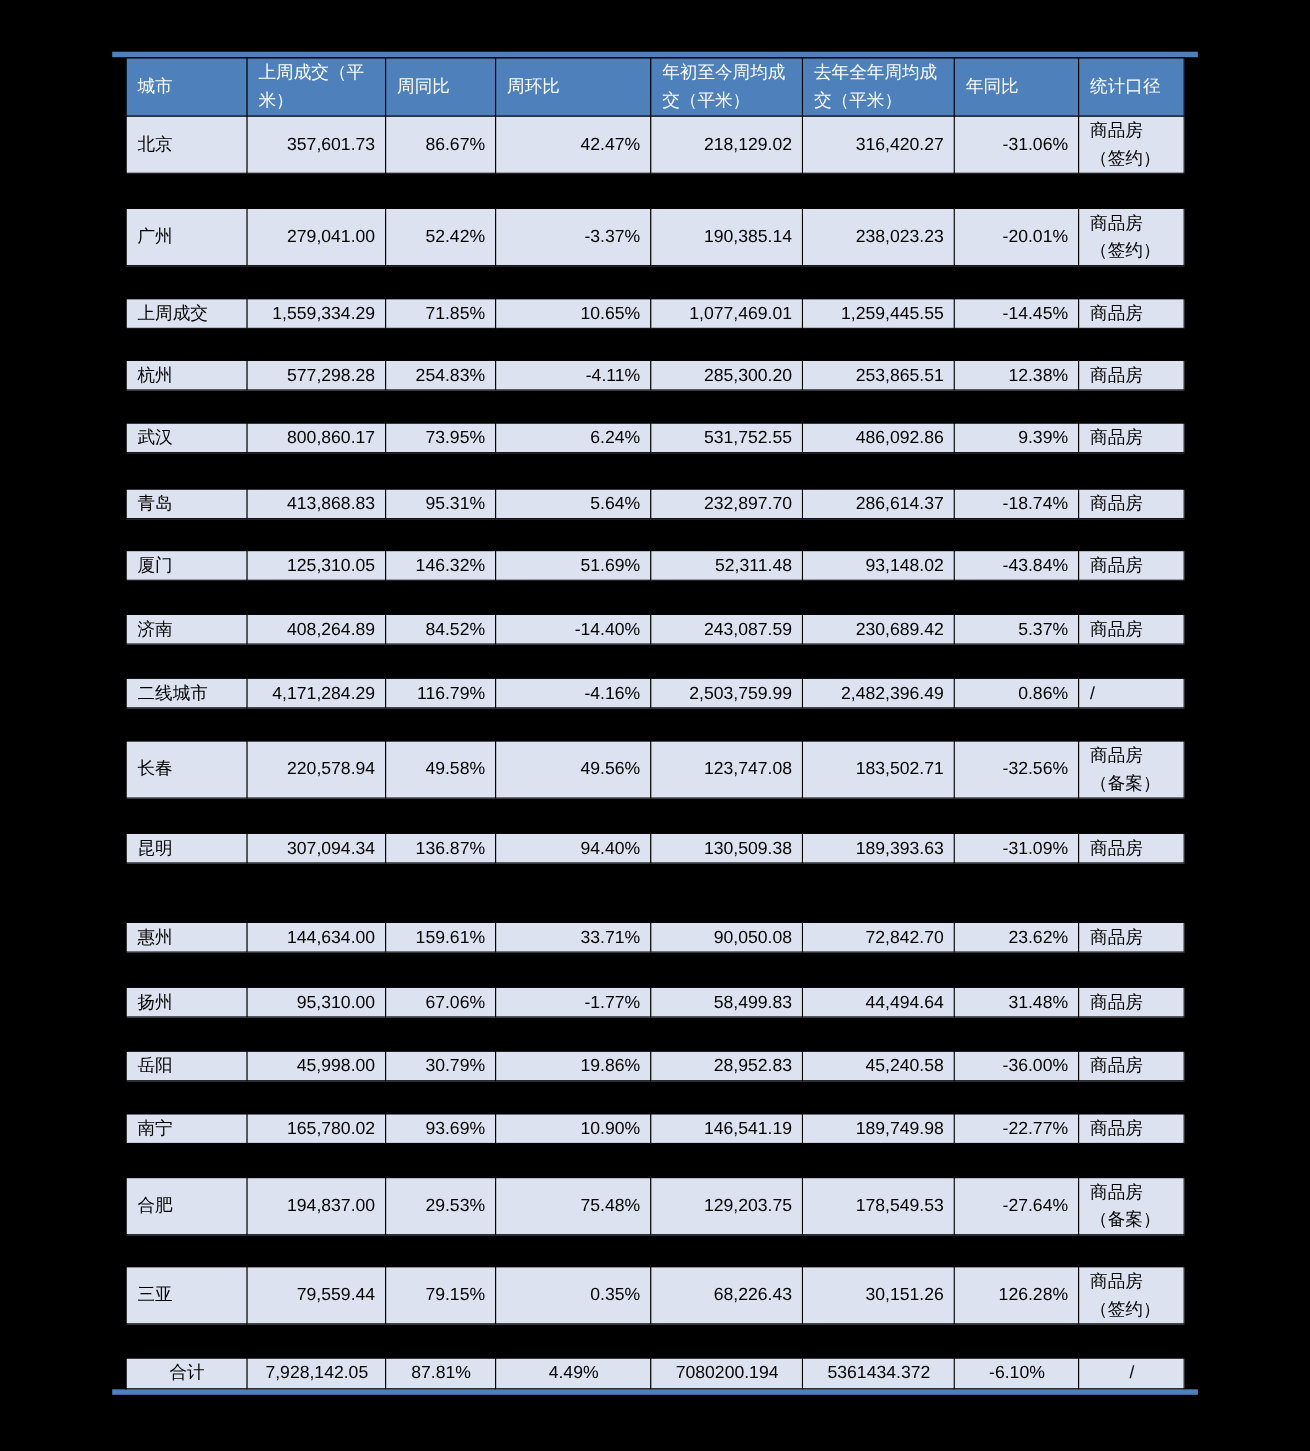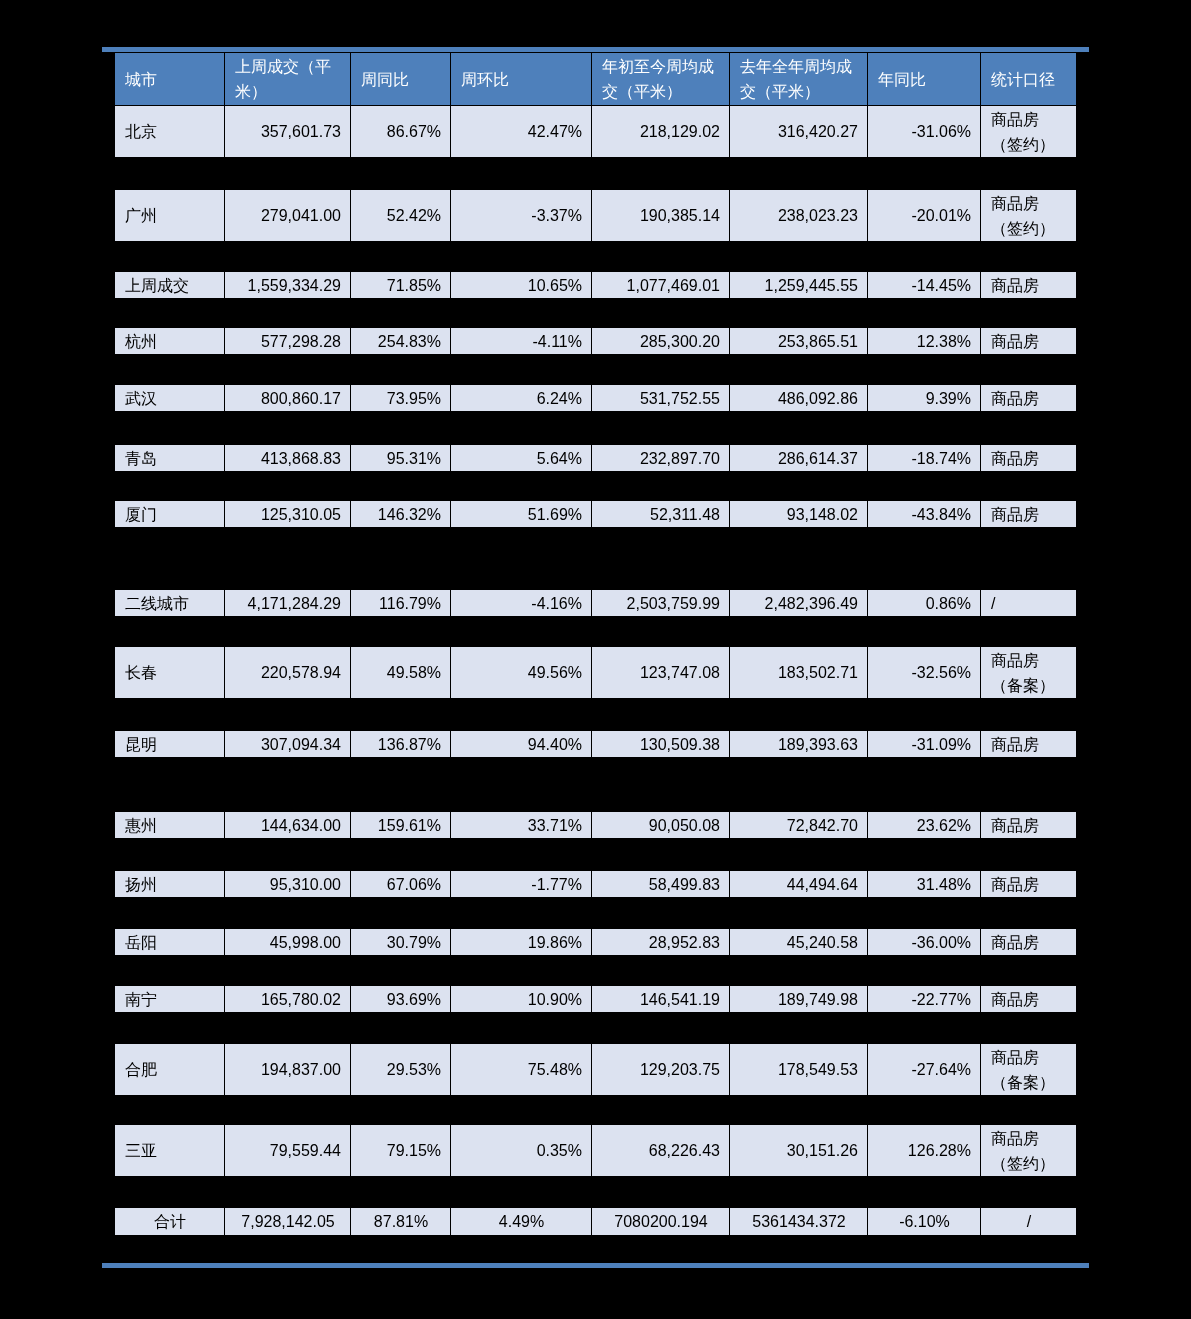--- a/index.html
+++ b/index.html
@@ -195,20 +195,30 @@
           <td class="num">146.32%</td>
           <td class="num">51.69%</td>
           <td class="num">52,311.48</td>
           <td class="num">93,148.02</td>
           <td class="num">-43.84%</td>
           <td class="txt">商品房</td>
         </tr>
         <tr class="spacer">
             <td colspan="8" style="height:31px"></td>
           </tr>
+        <tr class="one-line">
+          <td class="txt">济南</td>
+          <td class="num">408,264.89</td>
+          <td class="num">84.52%</td>
+          <td class="num">-14.40%</td>
+          <td class="num">243,087.59</td>
+          <td class="num">230,689.42</td>
+          <td class="num">5.37%</td>
+          <td class="txt">商品房</td>
+        </tr>
         <tr class="spacer">
             <td colspan="8" style="height:31px"></td>
           </tr>
         <tr class="one-line">
           <td class="txt">二线城市</td>
           <td class="num">4,171,284.29</td>
           <td class="num">116.79%</td>
           <td class="num">-4.16%</td>
           <td class="num">2,503,759.99</td>
           <td class="num">2,482,396.49</td>

